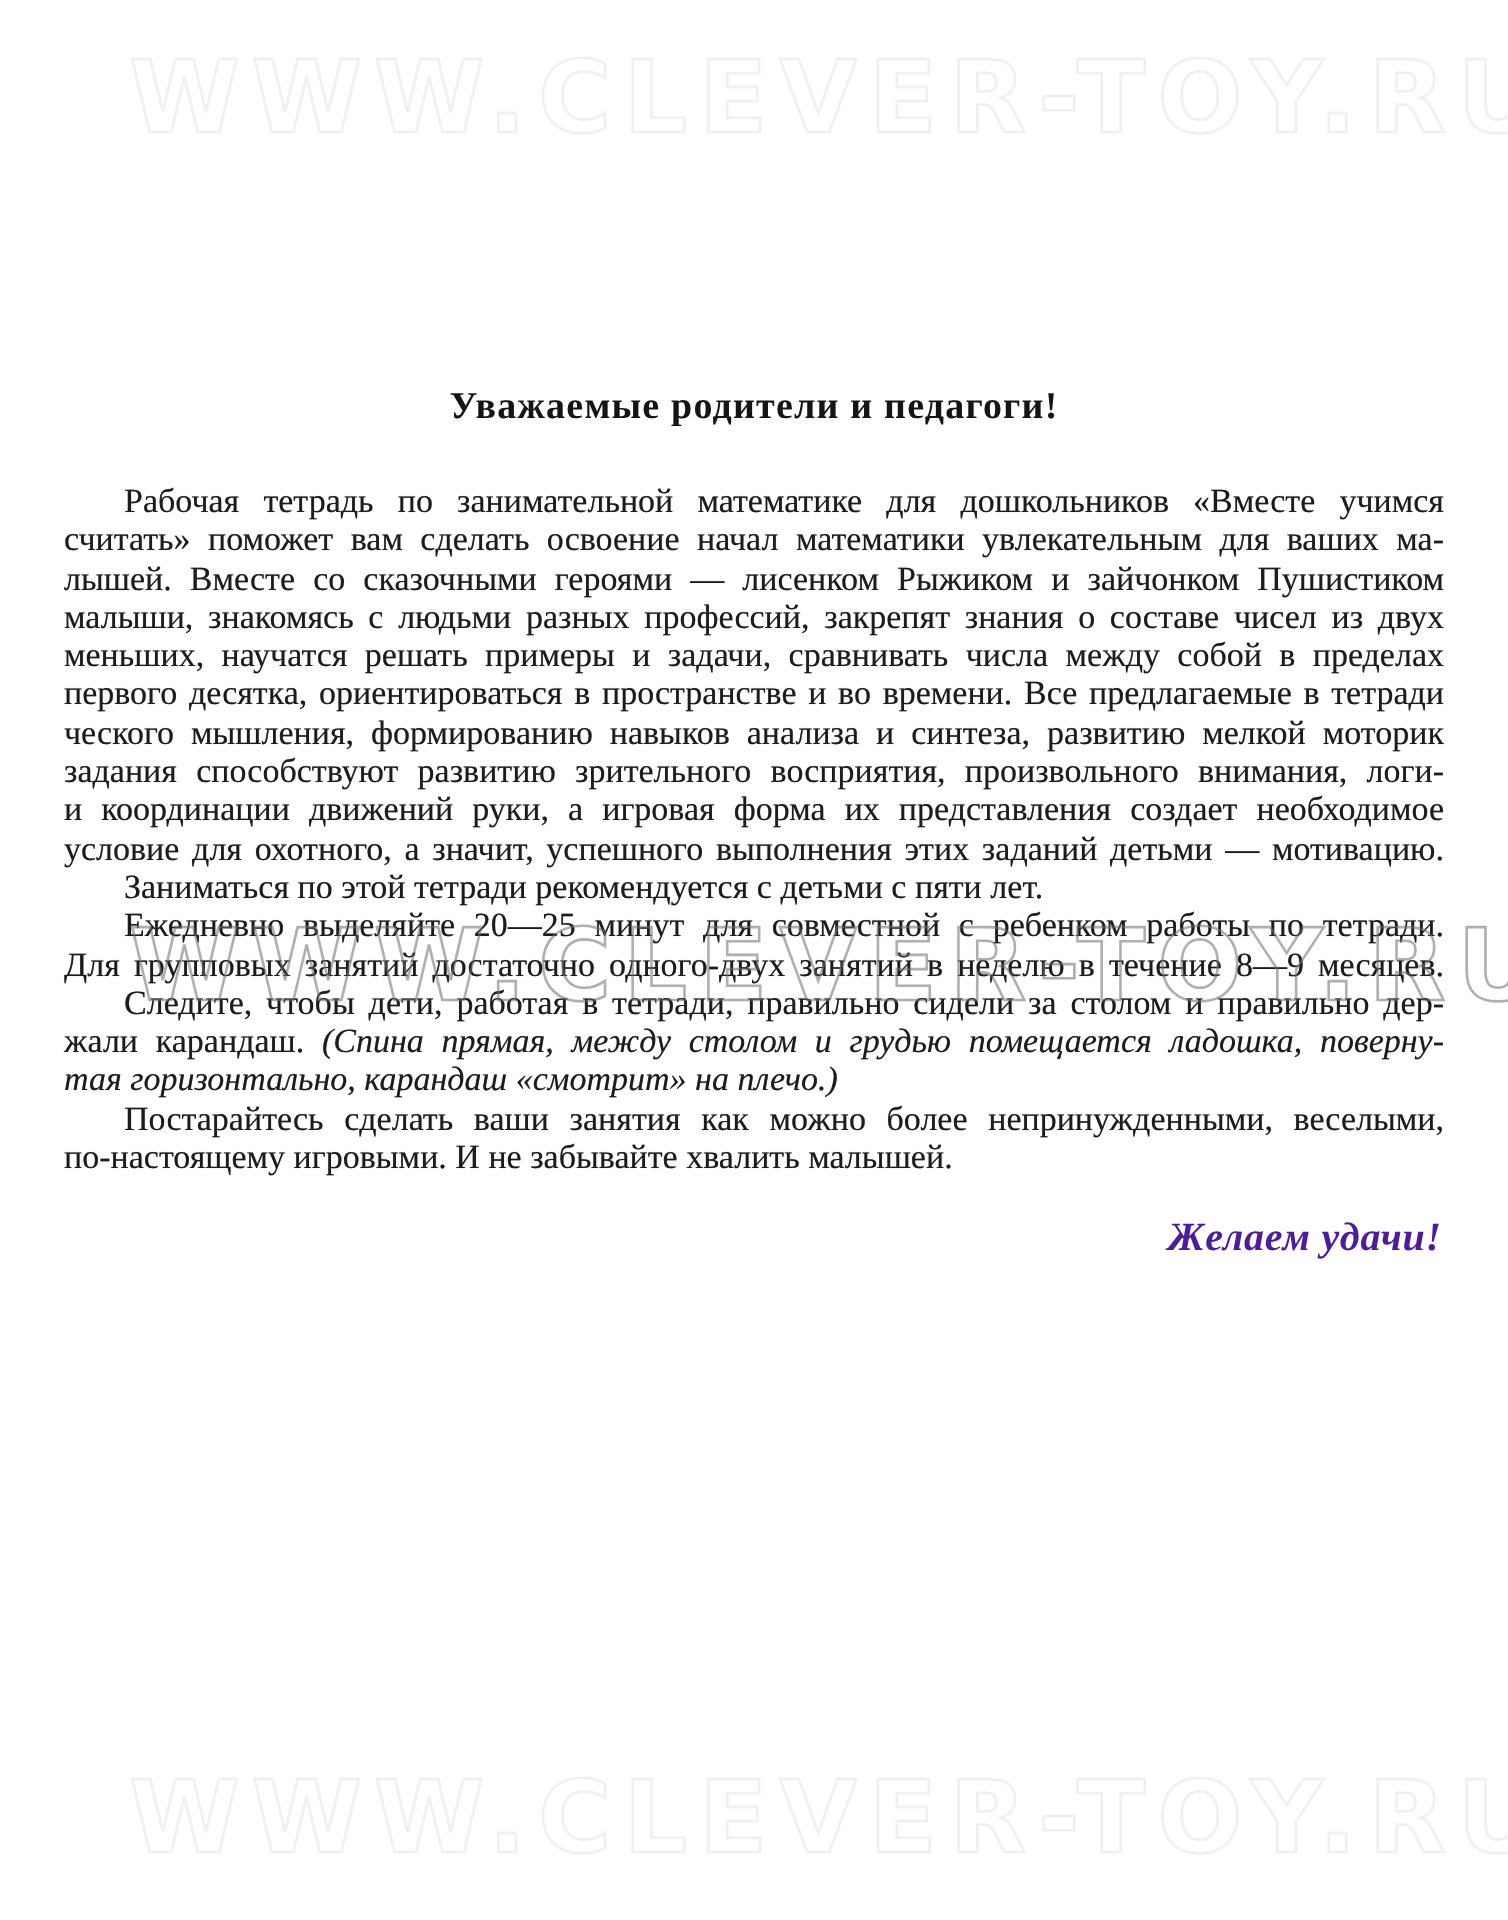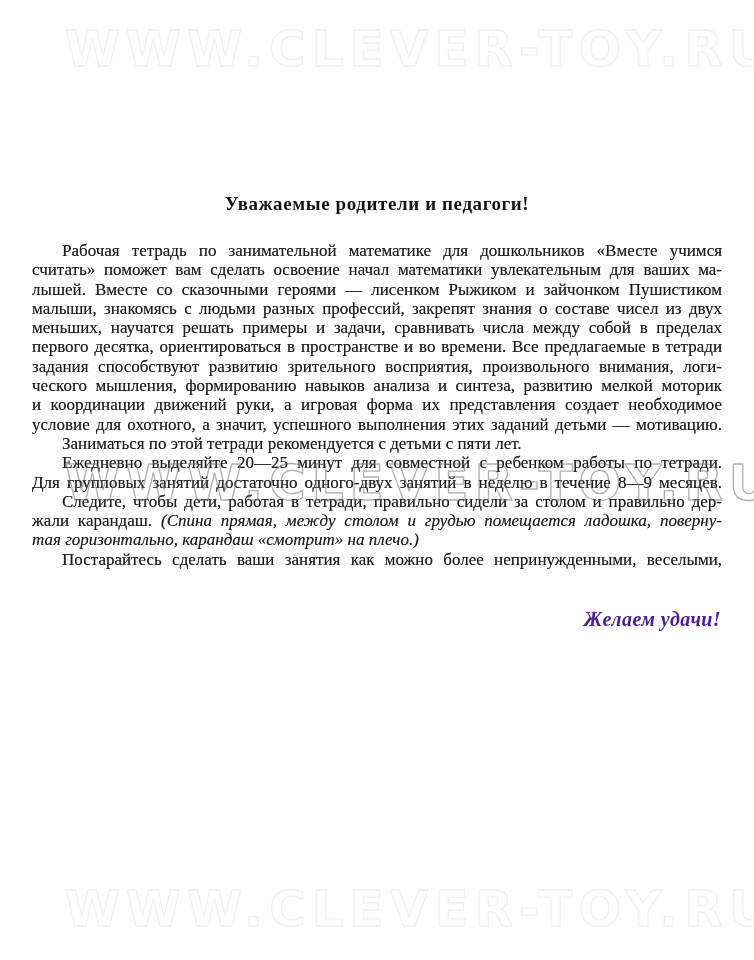--- a/index.html
+++ b/index.html
@@ -84,39 +84,40 @@
   <h1 class="doc-title" style="margin:0; font-size:19px;">Уважаемые родители и педагоги!</h1>
 
   <div class="body-text">
       <div class="para">
         <div class="line just indent"><span>Рабочая тетрадь по занимательной математике для дошкольников «Вместе учимся</span></div>
         <div class="line just"><span>считать» поможет вам сделать освоение начал математики увлекательным для ваших ма-</span></div>
         <div class="line just"><span>лышей. Вместе со сказочными героями — лисенком Рыжиком и зайчонком Пушистиком</span></div>
         <div class="line just"><span>малыши, знакомясь с людьми разных профессий, закрепят знания о составе чисел из двух</span></div>
         <div class="line just"><span>меньших, научатся решать примеры и задачи, сравнивать числа между собой в пределах</span></div>
         <div class="line just"><span>первого десятка, ориентироваться в пространстве и во времени. Все предлагаемые в тетради</span></div>
+        <div class="line just"><span>ческого мышления, формированию навыков анализа и синтеза, развитию мелкой моторик</span></div>
         <div class="line just"><span>задания способствуют развитию зрительного восприятия, произвольного внимания, логи-</span></div>
-        <div class="line just"><span>ческого мышления, формированию навыков анализа и синтеза, развитию мелкой моторик</span></div>
         <div class="line just"><span>и координации движений руки, а игровая форма их представления создает необходимое</span></div>
         <div class="line just"><span>условие для охотного, а значит, успешного выполнения этих заданий детьми — мотивацию.</span></div>
       </div>
       <div class="para">
         <div class="line last indent"><span>Заниматься по этой тетради рекомендуется с детьми с пяти лет.</span></div>
       </div>
       <div class="para">
         <div class="line just indent"><span>Ежедневно выделяйте 20—25 минут для совместной с ребенком работы по тетради.</span></div>
         <div class="line just"><span>Для групповых занятий достаточно одного-двух занятий в неделю в течение 8—9 месяцев.</span></div>
       </div>
       <div class="para">
         <div class="line just indent"><span>Следите, чтобы дети, работая в тетради, правильно сидели за столом и правильно дер-</span></div>
         <div class="line just"><span>жали карандаш. </span><span class="it">(Спина прямая, между столом и грудью помещается ладошка, поверну-</span></div>
         <div class="line last"><span class="it">тая горизонтально, карандаш «смотрит» на плечо.)</span></div>
       </div>
       <div class="para">
         <div class="line just indent"><span>Постарайтесь сделать ваши занятия как можно более непринужденными, веселыми,</span></div>
+        <div class="line last"><span>по-настоящему игровыми. И не забывайте хвалить малышей.</span></div>
       </div>
     </div>
 
   <div class="watermark middle">WWW.CLEVER-TOY.RU</div>
 
   <div class="signature">Желаем удачи!</div>
 
   <div class="watermark bottom">WWW.CLEVER-TOY.RU</div>
 
 </div>

